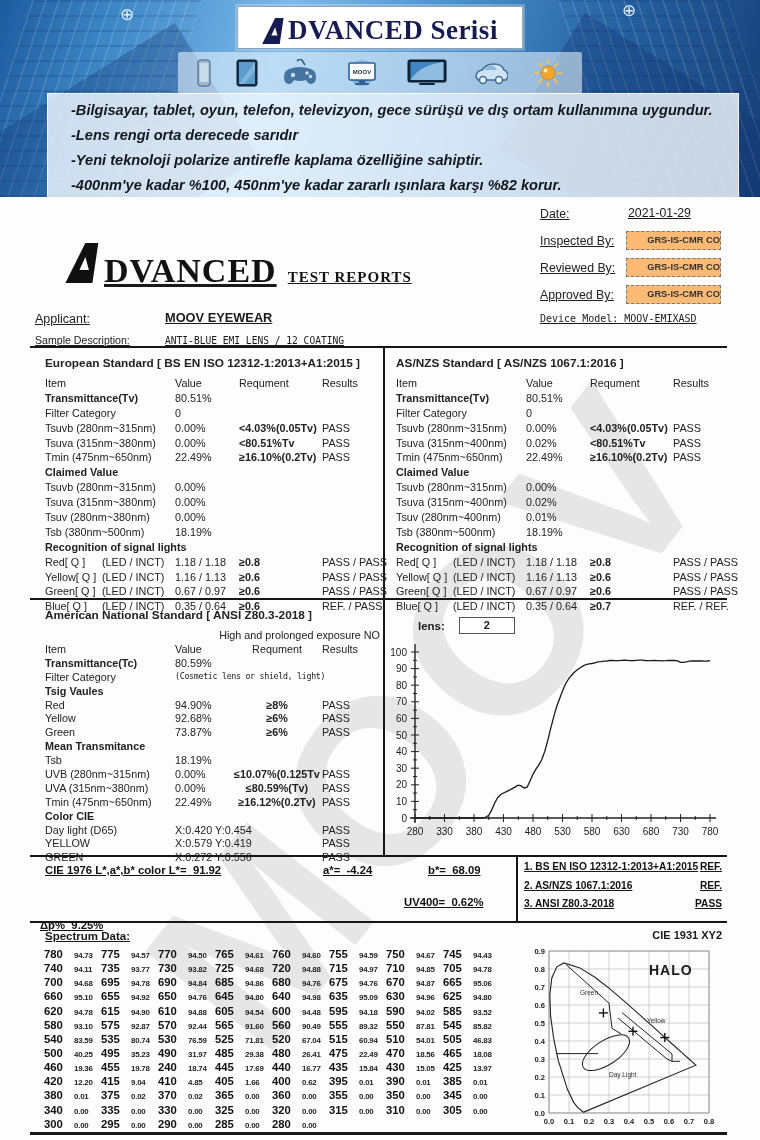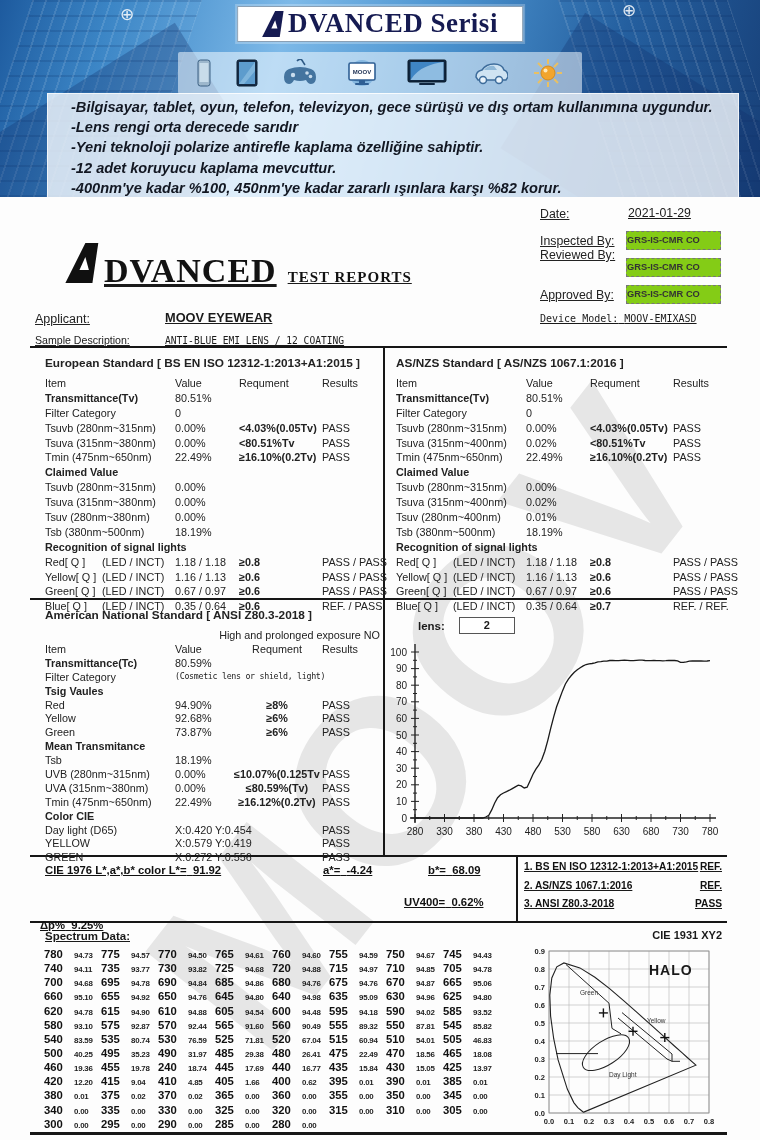--- a/index.html
+++ b/index.html
@@ -14,36 +14,36 @@
      background:linear-gradient(105deg,#1d5a9e 0%,#3c86c6 14%,#7db9e8 36%,#4c94d0 55%,#245f9f 78%,#173f77 100%);}
   .banner .circ{position:absolute;top:0;height:100%;width:170px;opacity:.8;
      background:repeating-linear-gradient(90deg,rgba(255,255,255,.14) 0 2px,transparent 2px 13px),
                 repeating-linear-gradient(0deg,rgba(12,45,100,.22) 0 2px,transparent 2px 15px);}
   .banner .circ.l{left:0;transform:skewX(-18deg);}
   .banner .circ.r{right:0;transform:skewX(18deg);}
   .banner .wedge{position:absolute;background:rgba(16,48,105,.30);}
   .banner .wedge.a{left:-60px;top:90px;width:300px;height:160px;transform:rotate(-32deg);}
   .banner .wedge.b{right:-60px;top:80px;width:300px;height:160px;transform:rotate(32deg);}
   .title-box{position:absolute;top:6px;left:50%;transform:translateX(-50%);background:#fff;
-     border:1px solid #8aa0b5;padding:1px 24px 2px;display:flex;align-items:center;gap:3px;box-shadow:0 0 0 2px rgba(255,255,255,.25);}
+     border:1px solid #8aa0b5;padding:8px 24px 2px;display:flex;align-items:center;gap:3px;box-shadow:0 0 0 2px rgba(255,255,255,.25);}
   .title-text{font-family:"Liberation Serif",serif;font-weight:bold;font-size:27px;color:#161b52;letter-spacing:.5px;white-space:nowrap;}
   .cplus{position:absolute;color:rgba(255,255,255,.85);font-size:17px;}
   .icon-strip{position:absolute;top:52px;left:50%;transform:translateX(-50%);width:392px;height:42px;
      background:rgba(243,249,255,.55);border-radius:2px;display:flex;align-items:center;justify-content:space-around;padding:0 6px;}
   .bullets{position:absolute;top:93px;left:47px;right:21px;height:101px;background:rgba(248,251,255,.80);
      border:1px solid rgba(255,255,255,.7);padding:3px 23px;display:flex;flex-direction:column;justify-content:space-around;}
   .bullet{font-style:italic;font-weight:600;font-size:14.6px;color:#121722;white-space:nowrap;}
   
   .abs{position:absolute;white-space:nowrap;text-decoration:underline;}
   .brand{display:flex;align-items:flex-end;}
   .brand-rest{font-family:"Liberation Serif",serif;font-weight:bold;font-size:34px;line-height:.8;color:#121212;letter-spacing:1px;}
   .brand-suffix{font-family:"Liberation Serif",serif;font-weight:bold;font-size:15px;line-height:.85;margin-left:11px;color:#121212;letter-spacing:1px;}
   .lbl{font-size:12.3px;color:#222;}
-  .stamp-box{position:absolute;width:93px;height:17px;border:1px dashed #777;background:#84cc16;
-     text-align:left;font-size:9.3px;font-weight:bold;line-height:17px;color:#333;}
+  .stamp-box{position:absolute;width:93px;height:17px;border:1px dashed #777;background:#fdba74;
+     text-align:right;font-size:9.3px;font-weight:bold;line-height:17px;color:#333;}
   .mono{font-family:"DejaVu Sans Mono",monospace;}
   
   .rule{position:absolute;left:30px;width:697px;background:#161616;}
   .vdiv{position:absolute;background:#161616;}
   
   .std-table{position:absolute;font-size:10.8px;color:#222;}
   .tbl-title{font-weight:bold;font-size:11.8px;height:21px;padding-top:4px;white-space:nowrap;}
   .tbl-sub{font-size:10.8px;height:14px;white-space:nowrap;text-align:right;}
   .tbl-head,.tbl-row{position:relative;height:14.9px;white-space:nowrap;}
   #ansi-table .tbl-head,#ansi-table .tbl-row{height:13.9px;}
@@ -144,21 +144,20 @@
           </g>
         <circle cx="15" cy="15" r="7" fill="#f2a52d" stroke="#d88d1a" stroke-width="1"></circle>
         <circle cx="12.5" cy="12.5" r="2" fill="#ffe9b8"></circle>
       </svg>
     </div>
 
     <div class="bullets">
       <div class="bullet">-Bilgisayar, tablet, oyun, telefon, televizyon, gece sürüşü ve dış ortam kullanımına uygundur.</div>
       <div class="bullet">-Lens rengi orta derecede sarıdır</div>
       <div class="bullet">-Yeni teknoloji polarize antirefle kaplama özelliğine sahiptir.</div>
-      <div class="bullet">-12 adet koruyucu kaplama mevcuttur.</div>
       <div class="bullet">-400nm'ye kadar %100, 450nm'ye kadar zararlı ışınlara karşı %82 korur.</div>
     </div>
   </div>
 
   <div class="watermark">MOOV</div>
 
   <div class="abs brand" style="left:62px;top:243px;">
     <svg width="42" height="40" viewBox="0 0 30 34" style="margin-bottom:1px;">
       <polygon points="0,34 17,0 28,0 23,34" fill="#101010"></polygon>
       <polygon points="12,23 17,12 20,23" fill="#ffffff"></polygon>
@@ -166,21 +165,21 @@
     <span class="brand-rest">DVANCED</span>
     <span class="brand-suffix">TEST REPORTS</span>
   </div>
 
   <span class="abs lbl" style="left:540px;top:207px;">Date:</span>
   <span class="abs" style="left:628px;top:206px;font-size:12.3px;">2021-01-29</span>
 
   <span class="abs lbl" style="left:540px;top:234px;">Inspected By:</span>
   <span class="stamp-box" style="left:626px;top:231px;">GRS-IS-CMR CO</span>
 
-  <span class="abs lbl" style="left:540px;top:248px;">Reviewed By:</span>
+  <span class="abs lbl" style="left:540px;top:261px;">Reviewed By:</span>
   <span class="stamp-box" style="left:626px;top:258px;">GRS-IS-CMR CO</span>
 
   <span class="abs lbl" style="left:540px;top:288px;">Approved By:</span>
   <span class="stamp-box" style="left:626px;top:285px;">GRS-IS-CMR CO</span>
 
   <span class="abs mono" style="left:540px;top:313px;font-size:10px;">
     <span>Device Model:</span>
     <span>MOOV-EMIXASD</span>
   </span>
 

